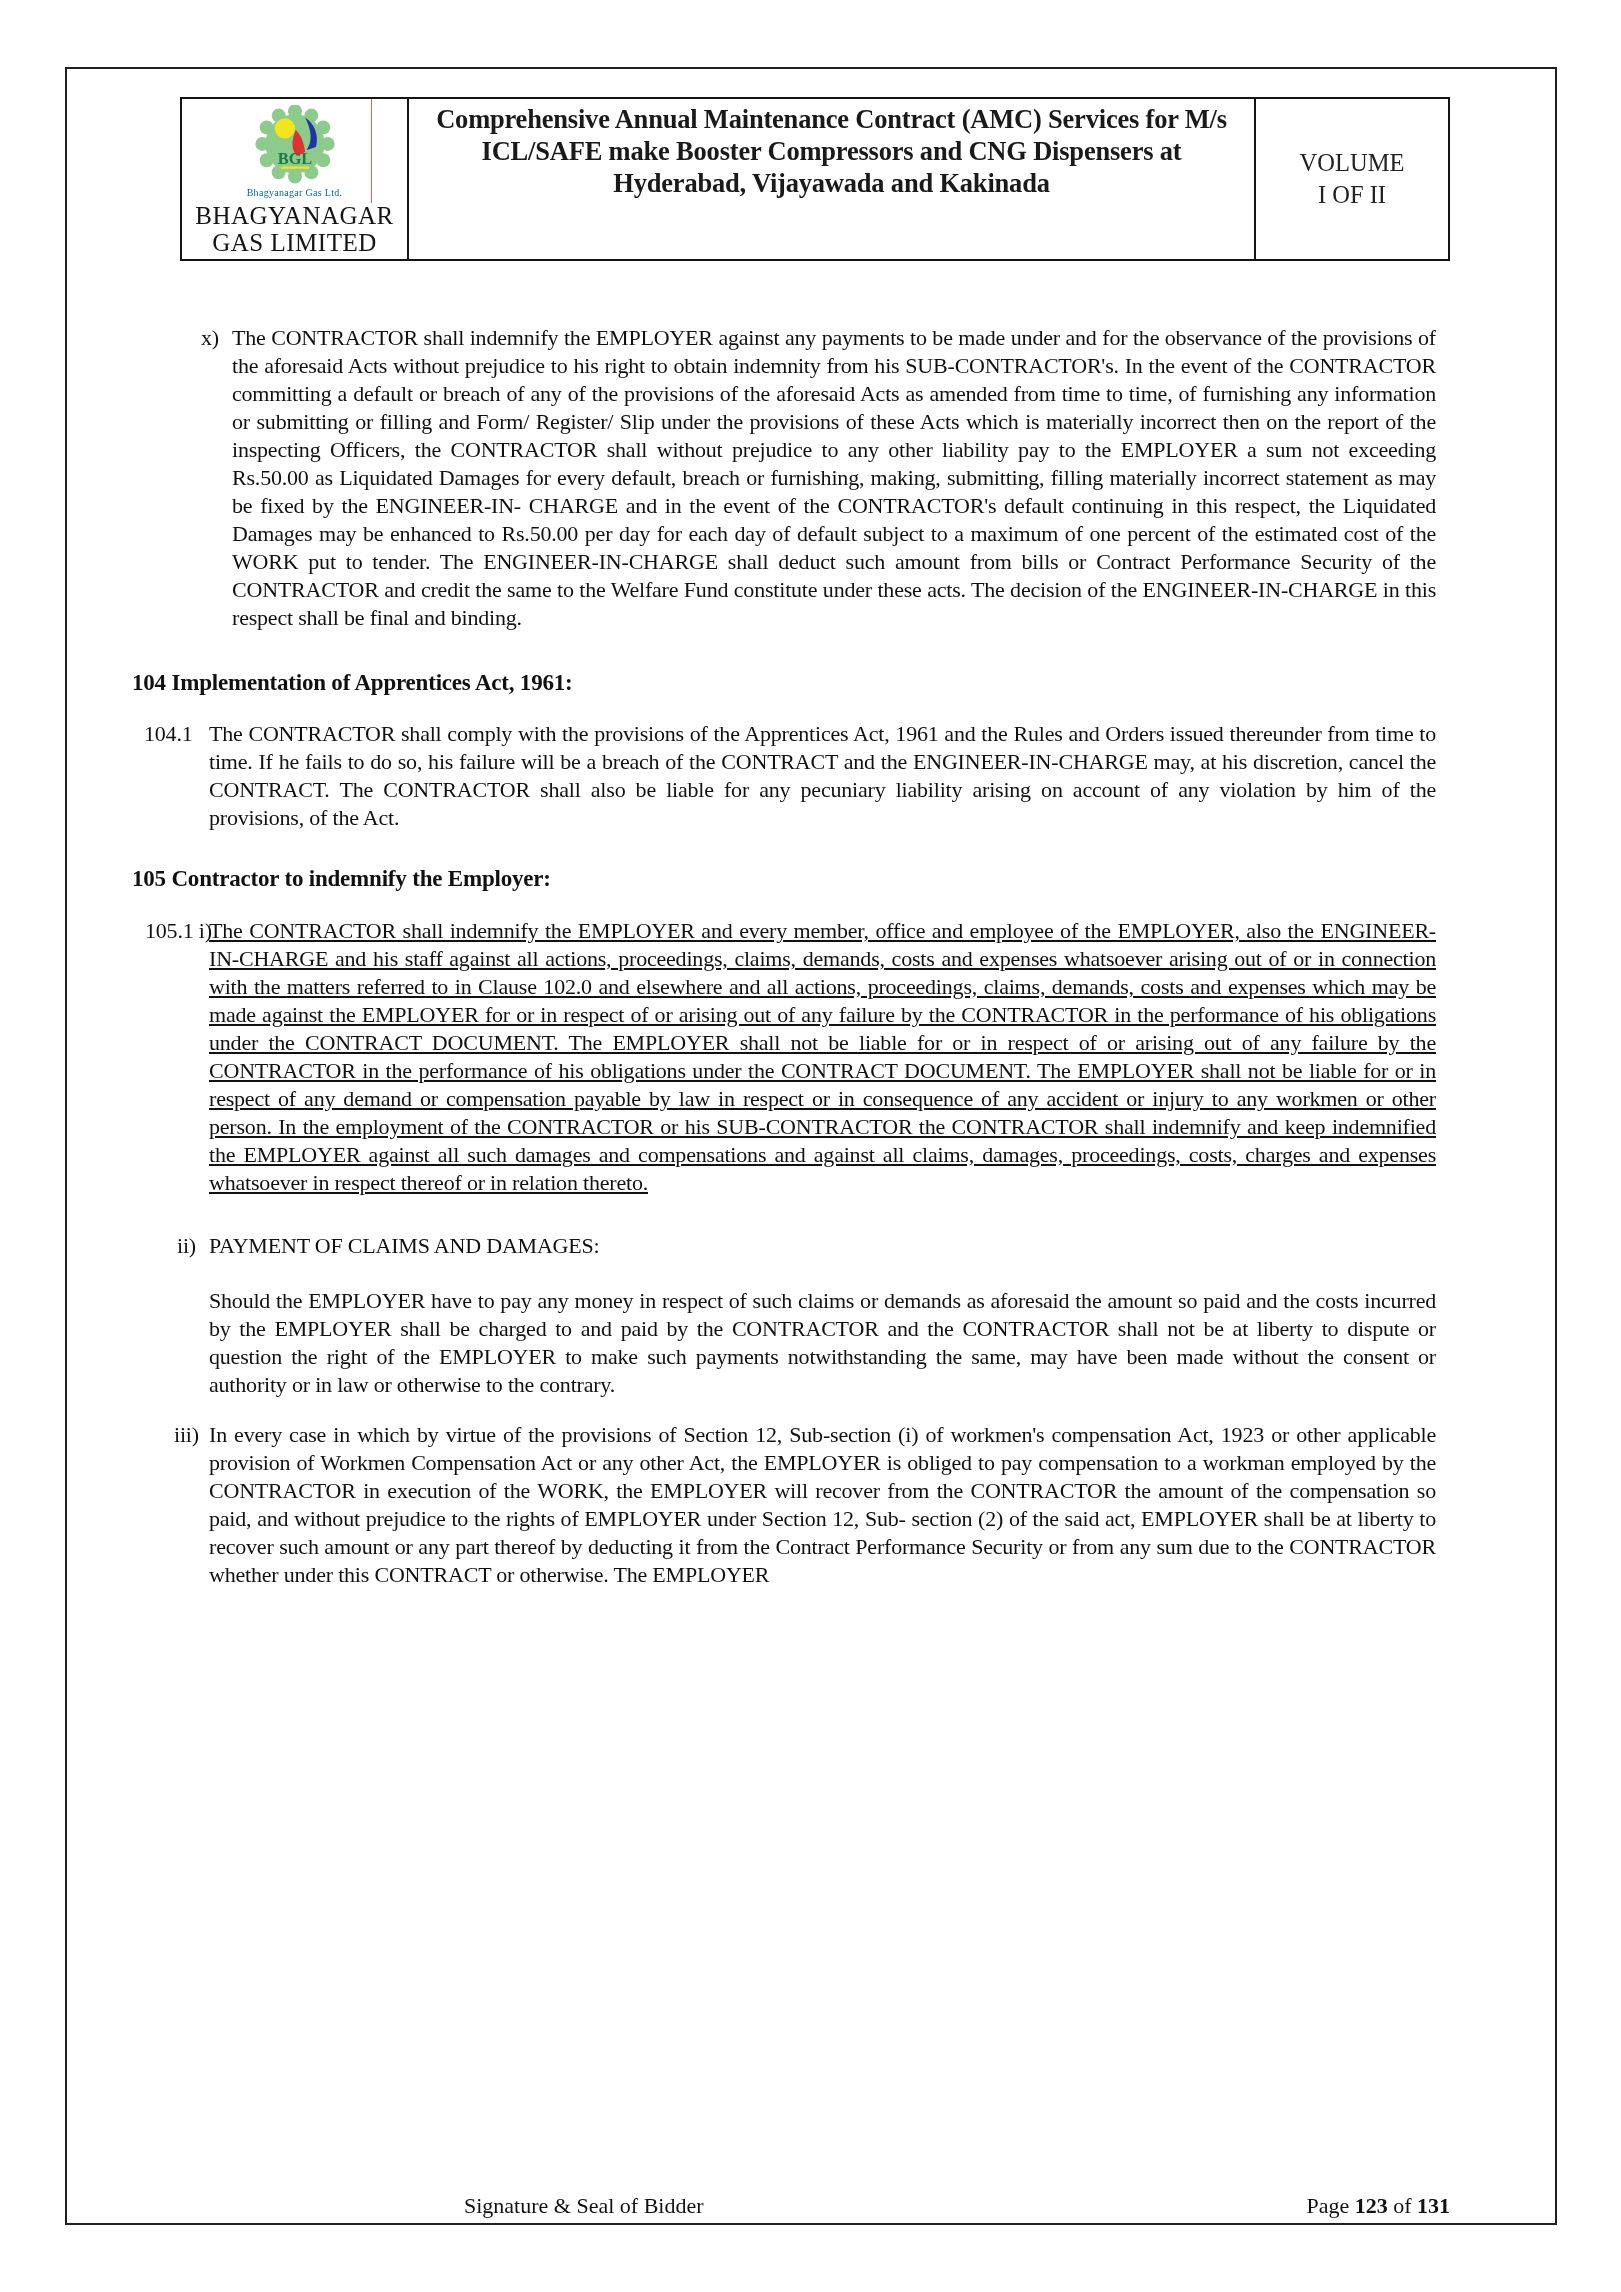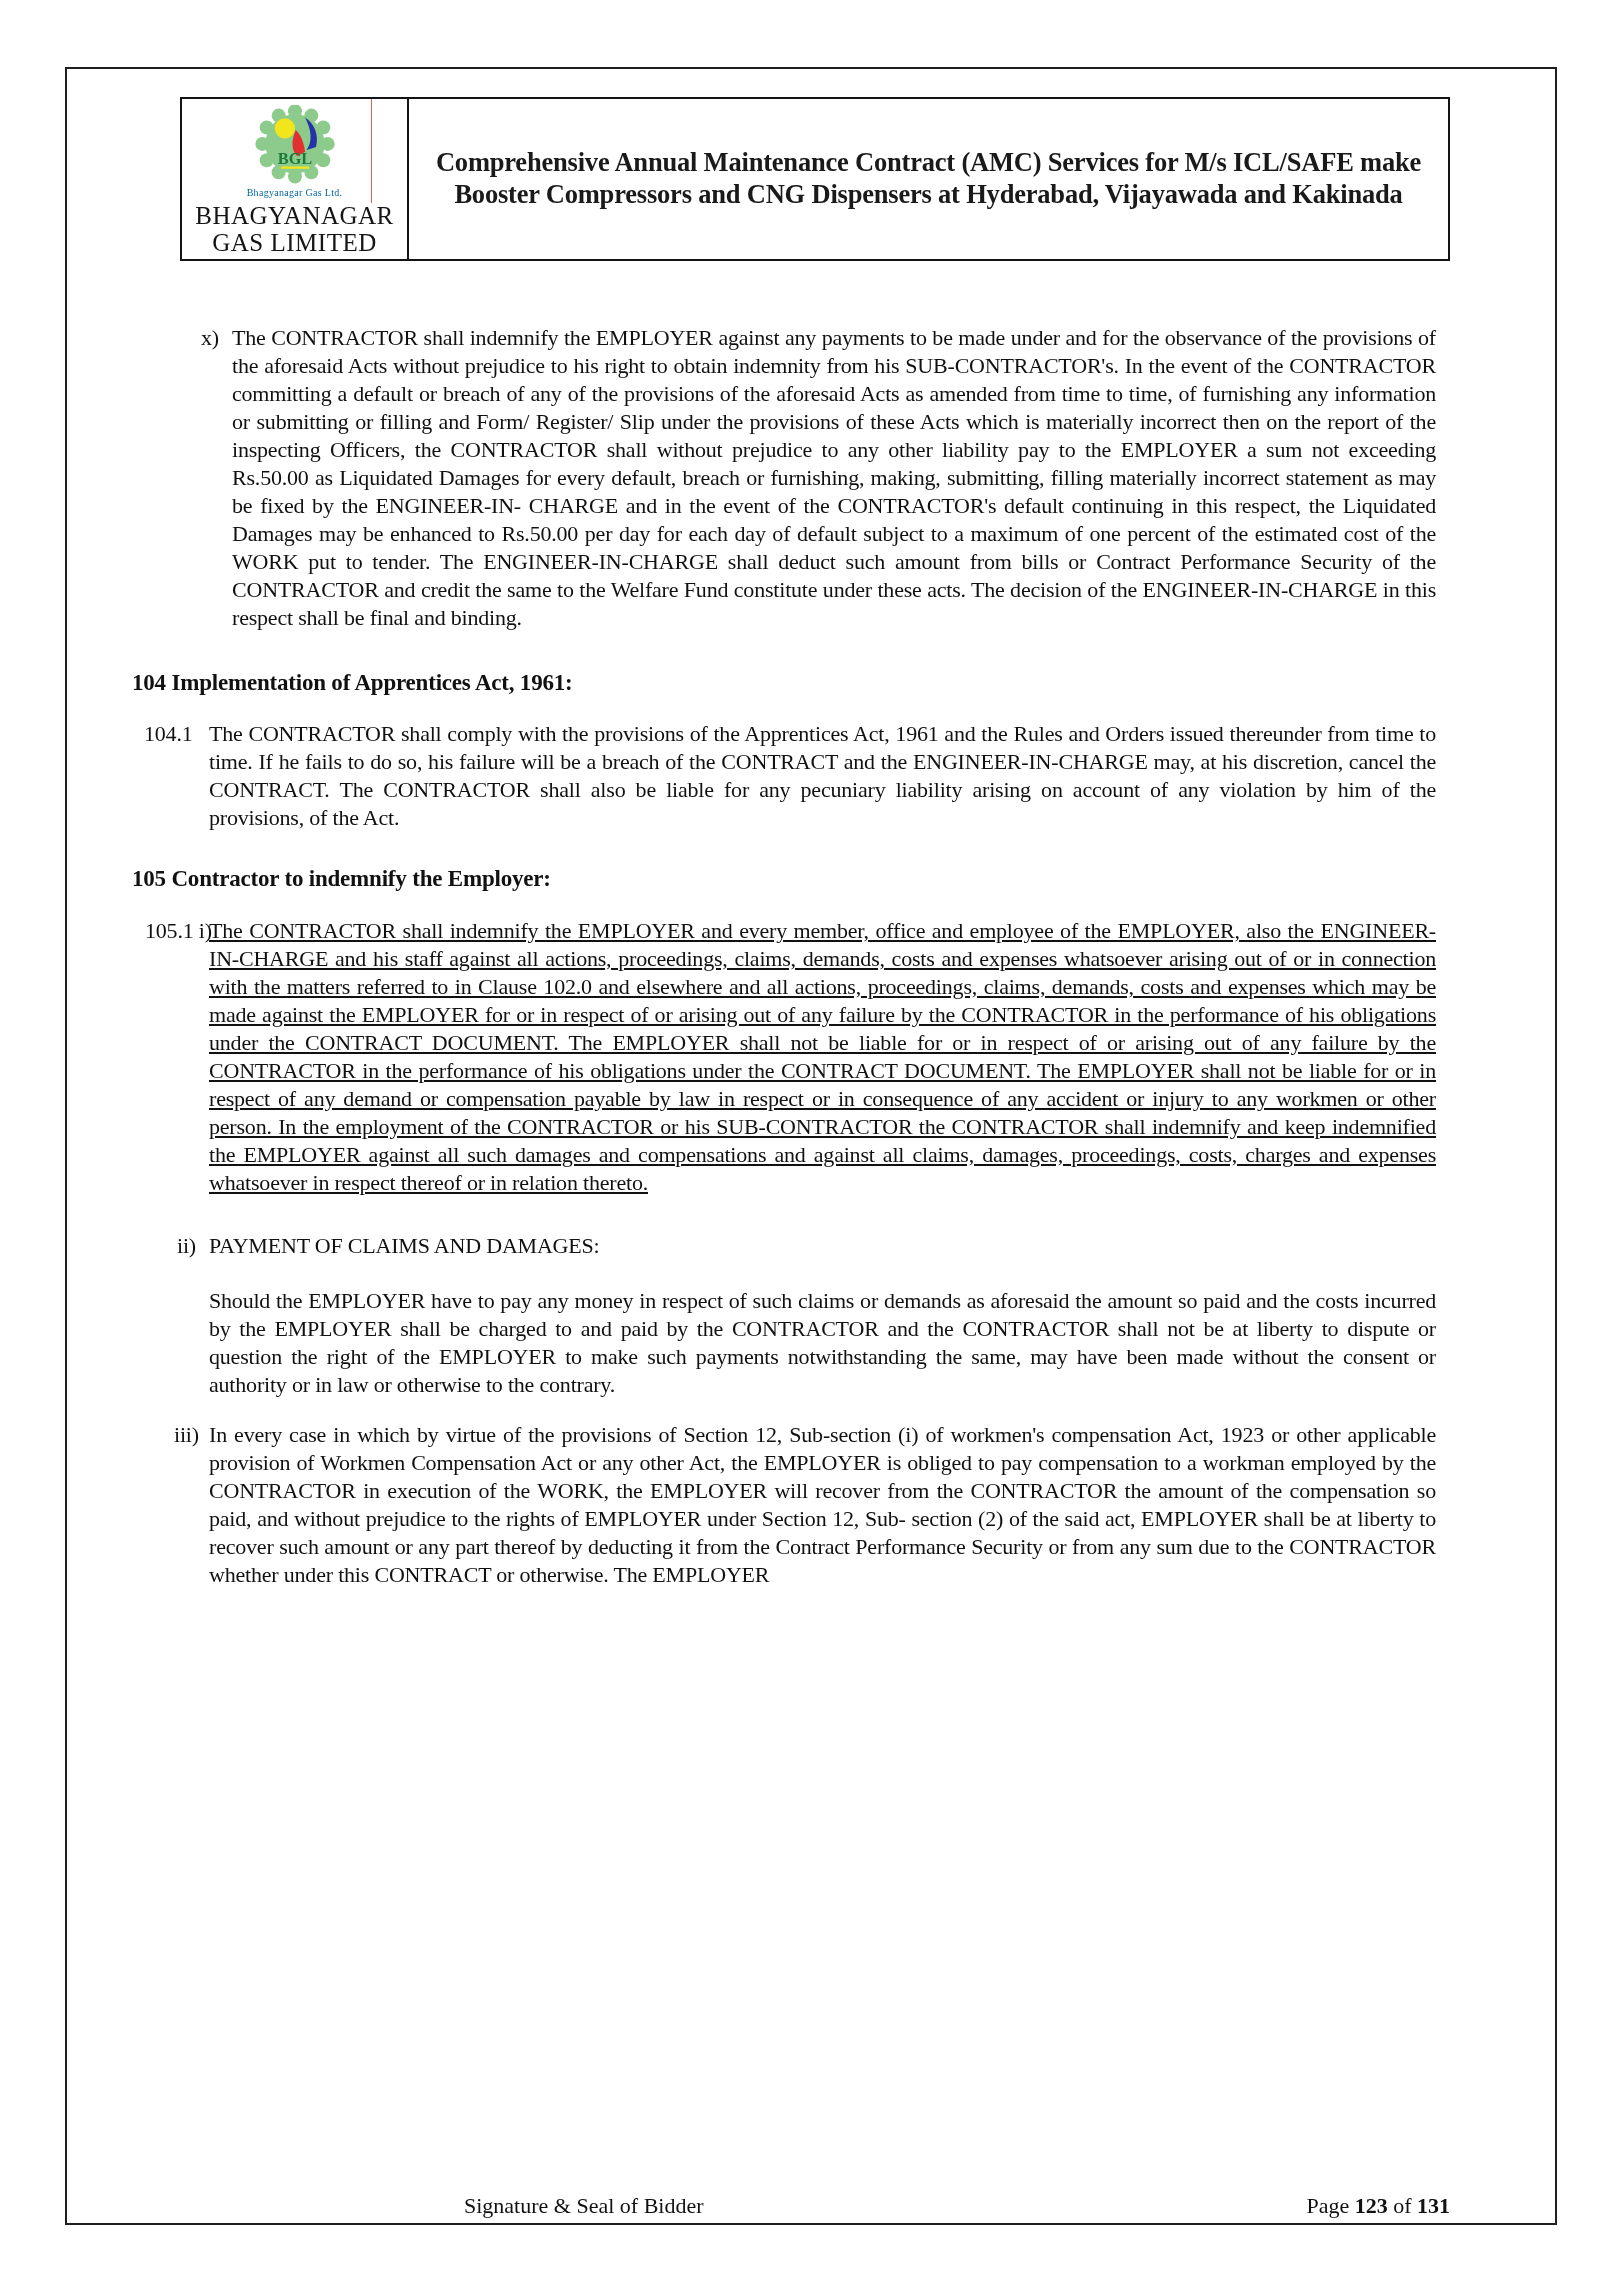--- a/index.html
+++ b/index.html
@@ -43,21 +43,21 @@
     margin-top:-2px; letter-spacing:0.3px;
   }
   .company-name {
     margin-top:3.9px;
     font-size:25px; line-height:27.4px;
     text-align:center; color:#151515;
     letter-spacing:0.5px;
   }
   .cell-title {
     flex:1;
-    display:flex; flex-direction:column; justify-content:center;
+    display:flex; flex-direction:row; justify-content:center;
     text-align:center;
     padding:3.9px 11.8px 5.9px 11.8px;
   }
   .title-text {
     font-weight:bold; font-size:26.5px; line-height:32px;
     letter-spacing:-0.2px;
   }
   .bid-doc {
     font-weight:bold; font-size:26.5px; line-height:32px;
     margin-top:2px;
@@ -146,20 +146,26 @@
       </svg>
       <div class="logo-subtext">Bhagyanagar Gas Ltd.</div>
       <div class="company-name">
         <div>BHAGYANAGAR</div>
         <div>GAS LIMITED</div>
       </div>
     </div>
     <div class="cell-title">
       <div class="title-text">Comprehensive Annual Maintenance Contract (AMC) Services for M/s ICL/SAFE make Booster Compressors and CNG Dispensers at Hyderabad, Vijayawada and Kakinada</div>
     </div>
+    <div class="cell-volume">
+      <div>
+        <div>VOLUME</div>
+        <div>I OF II</div>
+      </div>
+    </div>
   </div>
 
   <div class="content">
 
     <div class="para para-x">
       <span class="label">x)</span>
       <div class="text">The CONTRACTOR shall indemnify the EMPLOYER against any payments to be made under and for the observance of the provisions of the aforesaid Acts without prejudice to his right to obtain indemnity from his SUB-CONTRACTOR's. In the event of the CONTRACTOR committing a default or breach of any of the provisions of the aforesaid Acts as amended from time to time, of furnishing any information or submitting or filling and Form/ Register/ Slip under the provisions of these Acts which is materially incorrect then on the report of the inspecting Officers, the CONTRACTOR shall without prejudice to any other liability pay to the EMPLOYER a sum not exceeding Rs.50.00 as Liquidated Damages for every default, breach or furnishing, making, submitting, filling materially incorrect statement as may be fixed by the ENGINEER-IN- CHARGE and in the event of the CONTRACTOR's default continuing in this respect, the Liquidated Damages may be enhanced to Rs.50.00 per day for each day of default subject to a maximum of one percent of the estimated cost of the WORK put to tender. The ENGINEER-IN-CHARGE shall deduct such amount from bills or Contract Performance Security of the CONTRACTOR and credit the same to the Welfare Fund constitute under these acts. The decision of the ENGINEER-IN-CHARGE in this respect shall be final and binding.</div>
     </div>
 
     <div class="heading h104">104 Implementation of Apprentices Act, 1961:</div>

